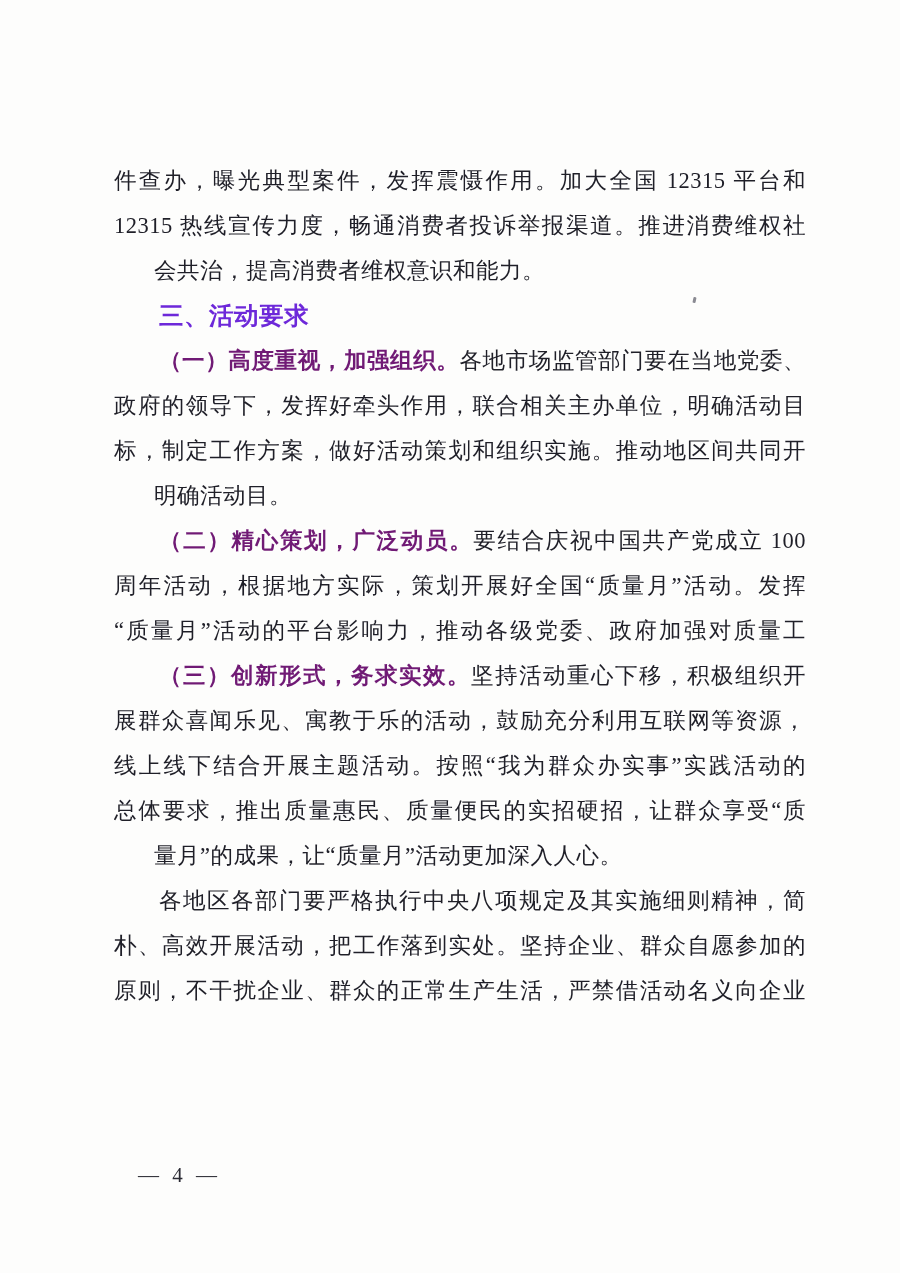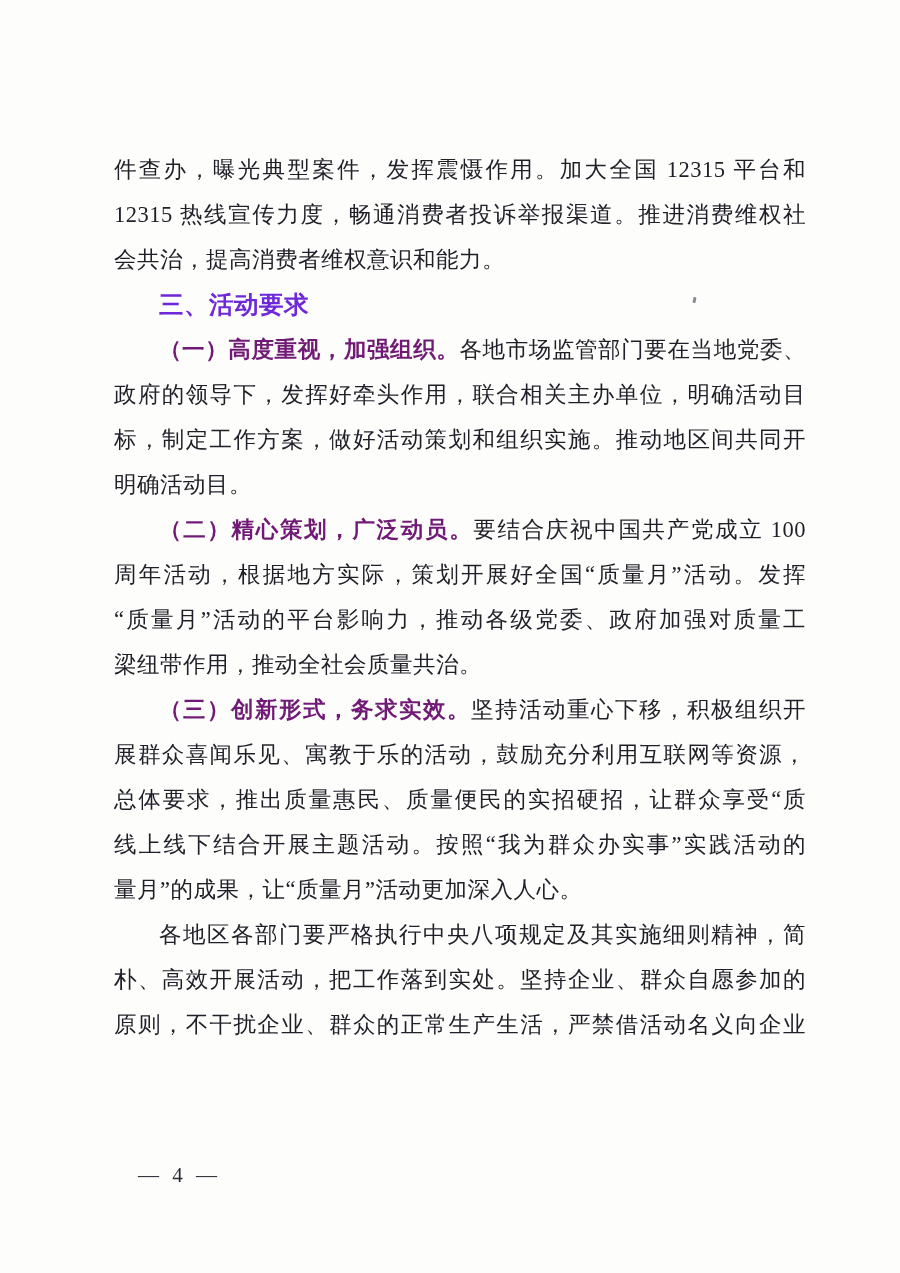--- a/index.html
+++ b/index.html
@@ -11,36 +11,37 @@
     position: relative;
     width: 900px;
     height: 1273px;
     background: #fdfdfc;
     overflow: hidden;
     font-family: "Liberation Serif", "DejaVu Serif", serif;
   }
   .textblock {
     position: absolute;
     left: 114px;
-    top: 147px;
+    top: 158px;
     width: 692px;
   }
   .line {
     height: 45px;
     line-height: 45px;
     font-size: 22.5px;
     color: #1f1f28;
     text-align: justify;
     text-align-last: justify;
     overflow: hidden;
     white-space: nowrap;
     letter-spacing: 0.5px;
   }
   .line.end {
     text-align-last: left;
+    margin-left: 40px;
   }
   .line.indent {
     text-indent: 45px;
   }
   .heading {
     font-family: "Liberation Sans", "DejaVu Sans", sans-serif;
     font-weight: bold;
     font-size: 24.5px;
     color: #6d28d9;
     text-align-last: left;
@@ -84,26 +85,25 @@
     <div class="line heading indent">三、活动要求</div>
 
     <div class="line indent"><span class="lead">（一）高度重视，加强组织。</span><span>各地市场监管部门要在当地党委、</span></div>
     <div class="line">政府的领导下，发挥好牵头作用，联合相关主办单位，明确活动目</div>
     <div class="line">标，制定工作方案，做好活动策划和组织实施。推动地区间共同开</div>
     <div class="line end">明确活动目。</div>
 
     <div class="line indent"><span class="lead">（二）精心策划，广泛动员。</span><span>要结合庆祝中国共产党成立 100</span></div>
     <div class="line">周年活动，根据地方实际，策划开展好全国“质量月”活动。发挥</div>
     <div class="line">“质量月”活动的平台影响力，推动各级党委、政府加强对质量工</div>
-    <div class="line end">梁纽带作用，推动全社会质量共治。</div>
 
     <div class="line indent"><span class="lead">（三）创新形式，务求实效。</span><span>坚持活动重心下移，积极组织开</span></div>
     <div class="line">展群众喜闻乐见、寓教于乐的活动，鼓励充分利用互联网等资源，</div>
+    <div class="line">线上线下结合开展主题活动。按照“我为群众办实事”实践活动的</div>
     <div class="line">总体要求，推出质量惠民、质量便民的实招硬招，让群众享受“质</div>
-    <div class="line">线上线下结合开展主题活动。按照“我为群众办实事”实践活动的</div>
     <div class="line end">量月”的成果，让“质量月”活动更加深入人心。</div>
 
     <div class="line indent">各地区各部门要严格执行中央八项规定及其实施细则精神，简</div>
     <div class="line">朴、高效开展活动，把工作落到实处。坚持企业、群众自愿参加的</div>
     <div class="line">原则，不干扰企业、群众的正常生产生活，严禁借活动名义向企业</div>
 
   </div>
 
   <div class="scan-artifact"></div>
 

